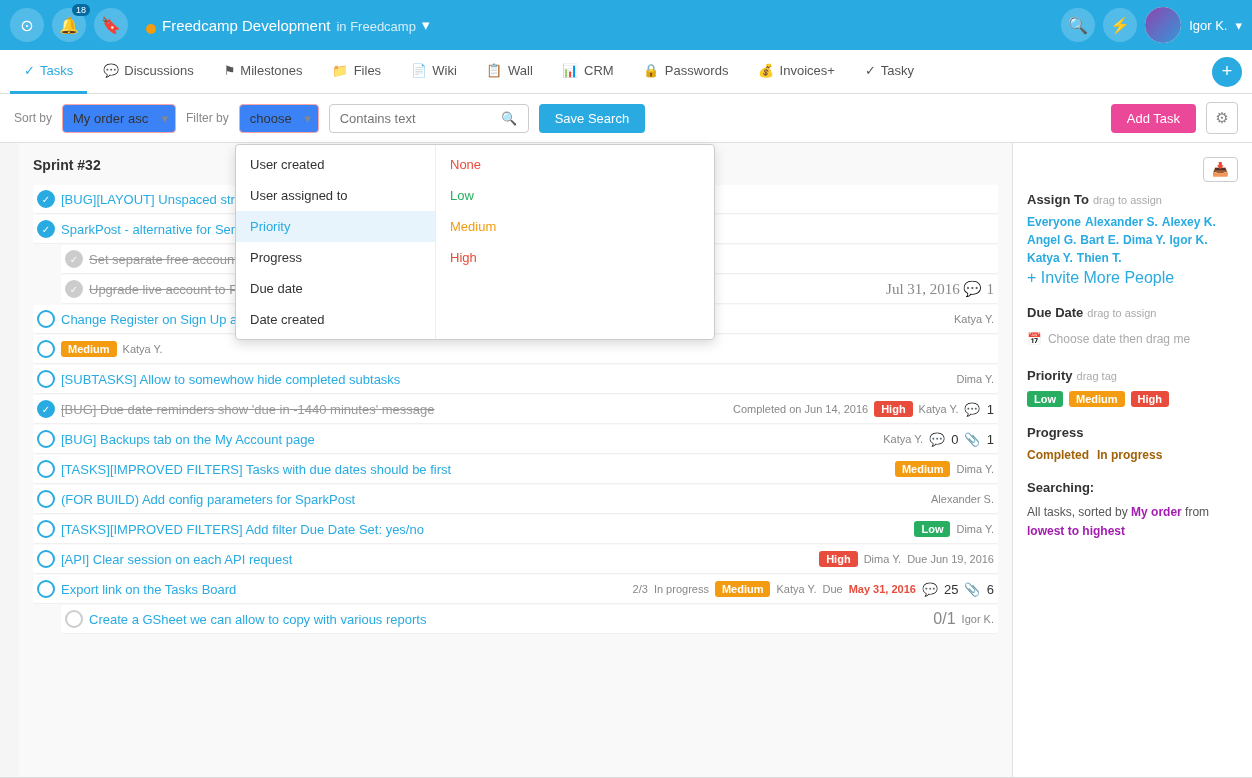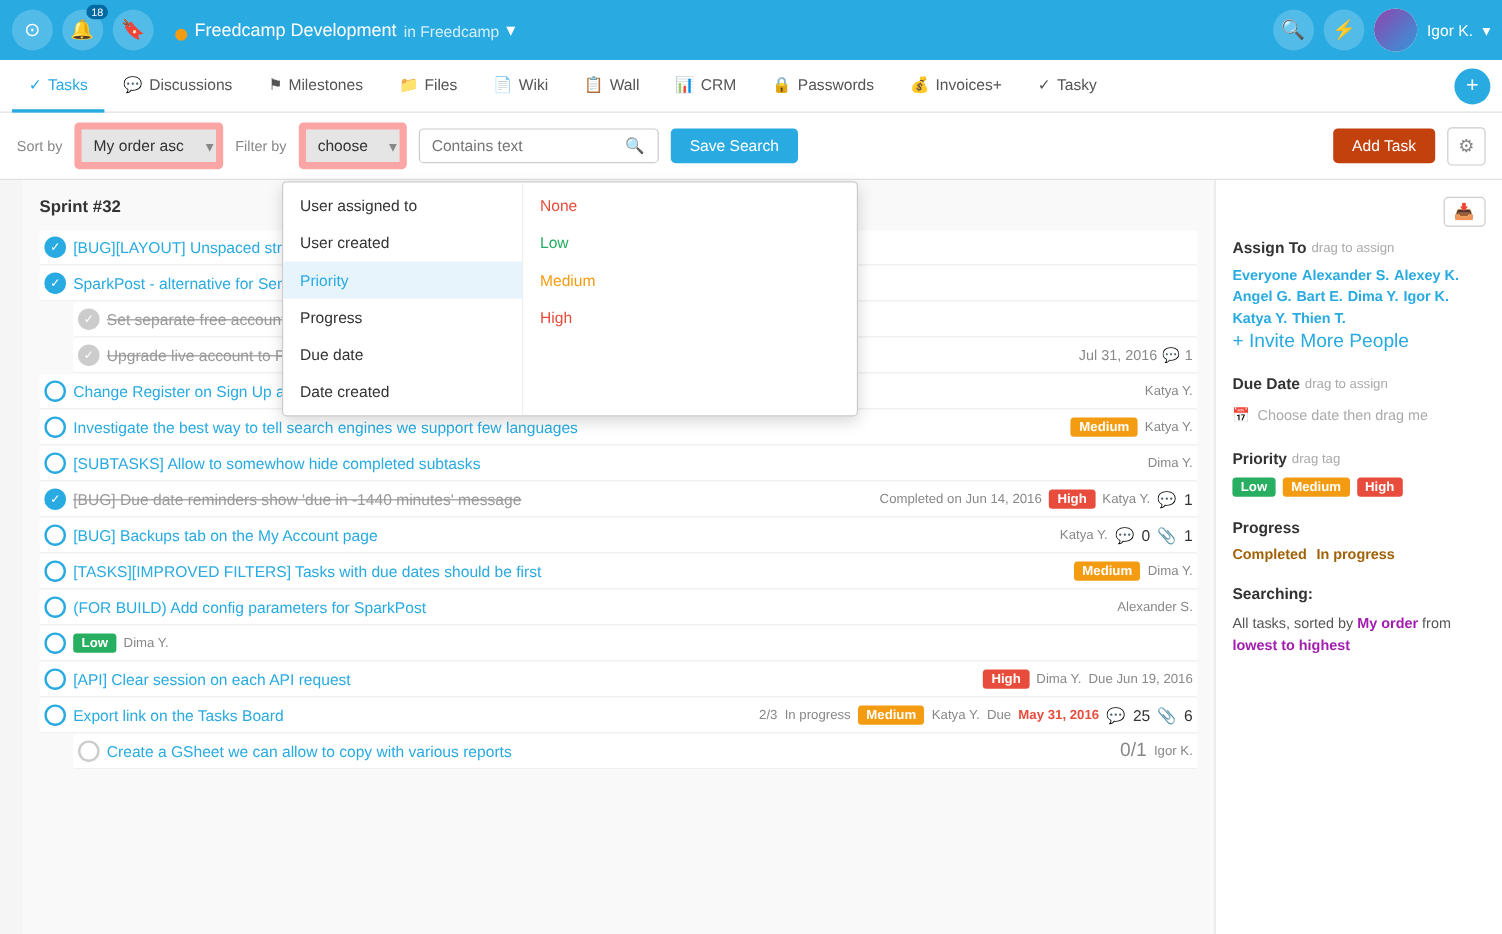--- a/index.html
+++ b/index.html
@@ -68,41 +68,41 @@
       background: white;
       border-bottom: 1px solid #e0e0e0;
       padding: 8px 14px;
       display: flex;
       align-items: center;
       gap: 10px;
       position: relative;
     }
     .toolbar-label { color: #888; font-size: 12px; }
     .sort-select, .filter-select {
-      border: 6px solid #fca5a5; border-radius: 4px;
+      border: 1px solid #fca5a5; border-radius: 4px;
       padding: 6px 26px 6px 10px;
-      background: #e5e5e5; cursor: pointer; appearance: none;
+      background: #3b82f6; cursor: pointer; appearance: none;
       font-size: 13px; color: #333;
       position: relative;
     }
     .select-wrapper { position: relative; display: inline-block; }
     .select-wrapper::after { content: '▾'; position: absolute; right: 8px; top: 50%; transform: translateY(-50%); pointer-events: none; color: #888; }
     .search-box {
       border: 1px solid #ccc; border-radius: 4px;
       padding: 6px 10px; width: 200px; font-size: 13px; color: #999;
       display: flex; align-items: center; gap: 5px;
     }
     .search-box input { border: none; outline: none; font-size: 13px; color: #999; width: 100%; }
     .save-search-btn {
       background: #29abe2; color: white; border: none; border-radius: 4px;
       padding: 7px 16px; cursor: pointer; font-size: 13px;
     }
     .add-task-btn {
       margin-left: auto;
-      background: #c2410c; color: white; border: none; border-radius: 4px;
+      background: #ec4899; color: white; border: none; border-radius: 4px;
       padding: 7px 16px; cursor: pointer; font-size: 13px; font-weight: 500;
     }
     .gear-btn {
       width: 32px; height: 32px; background: white; border: 1px solid #ccc; border-radius: 4px;
       cursor: pointer; display: flex; align-items: center; justify-content: center; font-size: 15px; color: #888;
     }
 
     
     .filter-dropdown {
       position: absolute;
@@ -172,21 +172,21 @@
     .task-check.done { background: #29abe2; color: white; font-size: 10px; }
     .task-text { flex: 1; font-size: 13px; color: #29abe2; cursor: pointer; }
     .task-text.strikethrough { text-decoration: line-through; color: #999; }
     .task-text span.normal { color: #333; }
     .badge-priority {
       padding: 2px 7px; border-radius: 3px; font-size: 11px; font-weight: 600; color: white;
     }
     .badge-high { background: #e74c3c; }
     .badge-medium { background: #f39c12; }
     .badge-low { background: #27ae60; }
-    .task-meta { font-size: 12px; color: #888; display: flex; align-items: center; gap: 4px; }
+    .task-meta { font-size: 15px; color: #888; display: flex; align-items: center; gap: 4px; font-family: Liberation Serif, serif; }
     .task-user { font-size: 11px; color: #888; }
     .sub-task { margin-left: 28px; }
 
     
     .right-panel {
       width: 240px;
       background: white;
       border-left: 1px solid #e0e0e0;
       padding: 14px;
       overflow-y: auto;
@@ -327,22 +327,22 @@
   </div>
   <button class="save-search-btn">Save Search</button>
 
   <button class="add-task-btn">Add Task</button>
   <button class="gear-btn">
     <span>⚙</span>
   </button>
 
   <div class="filter-dropdown">
     <div class="filter-left">
+      <div class="filter-left-item">User created</div>
       <div class="filter-left-item">User assigned to</div>
-      <div class="filter-left-item">User created</div>
       <div class="filter-left-item active">Priority</div>
       <div class="filter-left-item">Progress</div>
       <div class="filter-left-item">Due date</div>
       <div class="filter-left-item">Date created</div>
     </div>
     <div class="filter-right">
       <div class="filter-right-item" style="color:#e74c3c;">None</div>
       <div class="filter-right-item" style="color:#27ae60;">Low</div>
       <div class="filter-right-item" style="color:#f39c12;">Medium</div>
       <div class="filter-right-item" style="color:#e74c3c;">High</div>
@@ -381,21 +381,20 @@
     </div>
 
     <div class="task-item">
       <div class="task-check"></div>
       <div class="task-text">Change Register on Sign Up anywhere on the public pages</div>
       <span class="task-user">Katya Y.</span>
     </div>
 
     <div class="task-item">
       <div class="task-check"></div>
-      <div class="task-text">Investigate the best way to tell search engines we support few languages</div>
       <span class="badge-priority badge-medium">Medium</span>
       <span class="task-user">Katya Y.</span>
     </div>
 
     <div class="task-item">
       <div class="task-check"></div>
       <div class="task-text">[SUBTASKS] Allow to somewhow hide completed subtasks</div>
       <span class="task-user">Dima Y.</span>
     </div>
 
@@ -427,20 +426,21 @@
     </div>
 
     <div class="task-item">
       <div class="task-check"></div>
       <div class="task-text">(FOR BUILD) Add config parameters for SparkPost</div>
       <span class="task-user">Alexander S.</span>
     </div>
 
     <div class="task-item">
       <div class="task-check"></div>
+      <div class="task-text">[TASKS][IMPROVED FILTERS] Add filter Due Date Set: yes/no</div>
       <span class="badge-priority badge-low">Low</span>
       <span class="task-user">Dima Y.</span>
     </div>
 
     <div class="task-item">
       <div class="task-check"></div>
       <div class="task-text">[API] Clear session on each API request</div>
       <span class="badge-priority badge-high">High</span>
       <span class="task-user">Dima Y.</span>
       <span style="font-size:11px;color:#888;">Due Jun 19, 2016</span>

